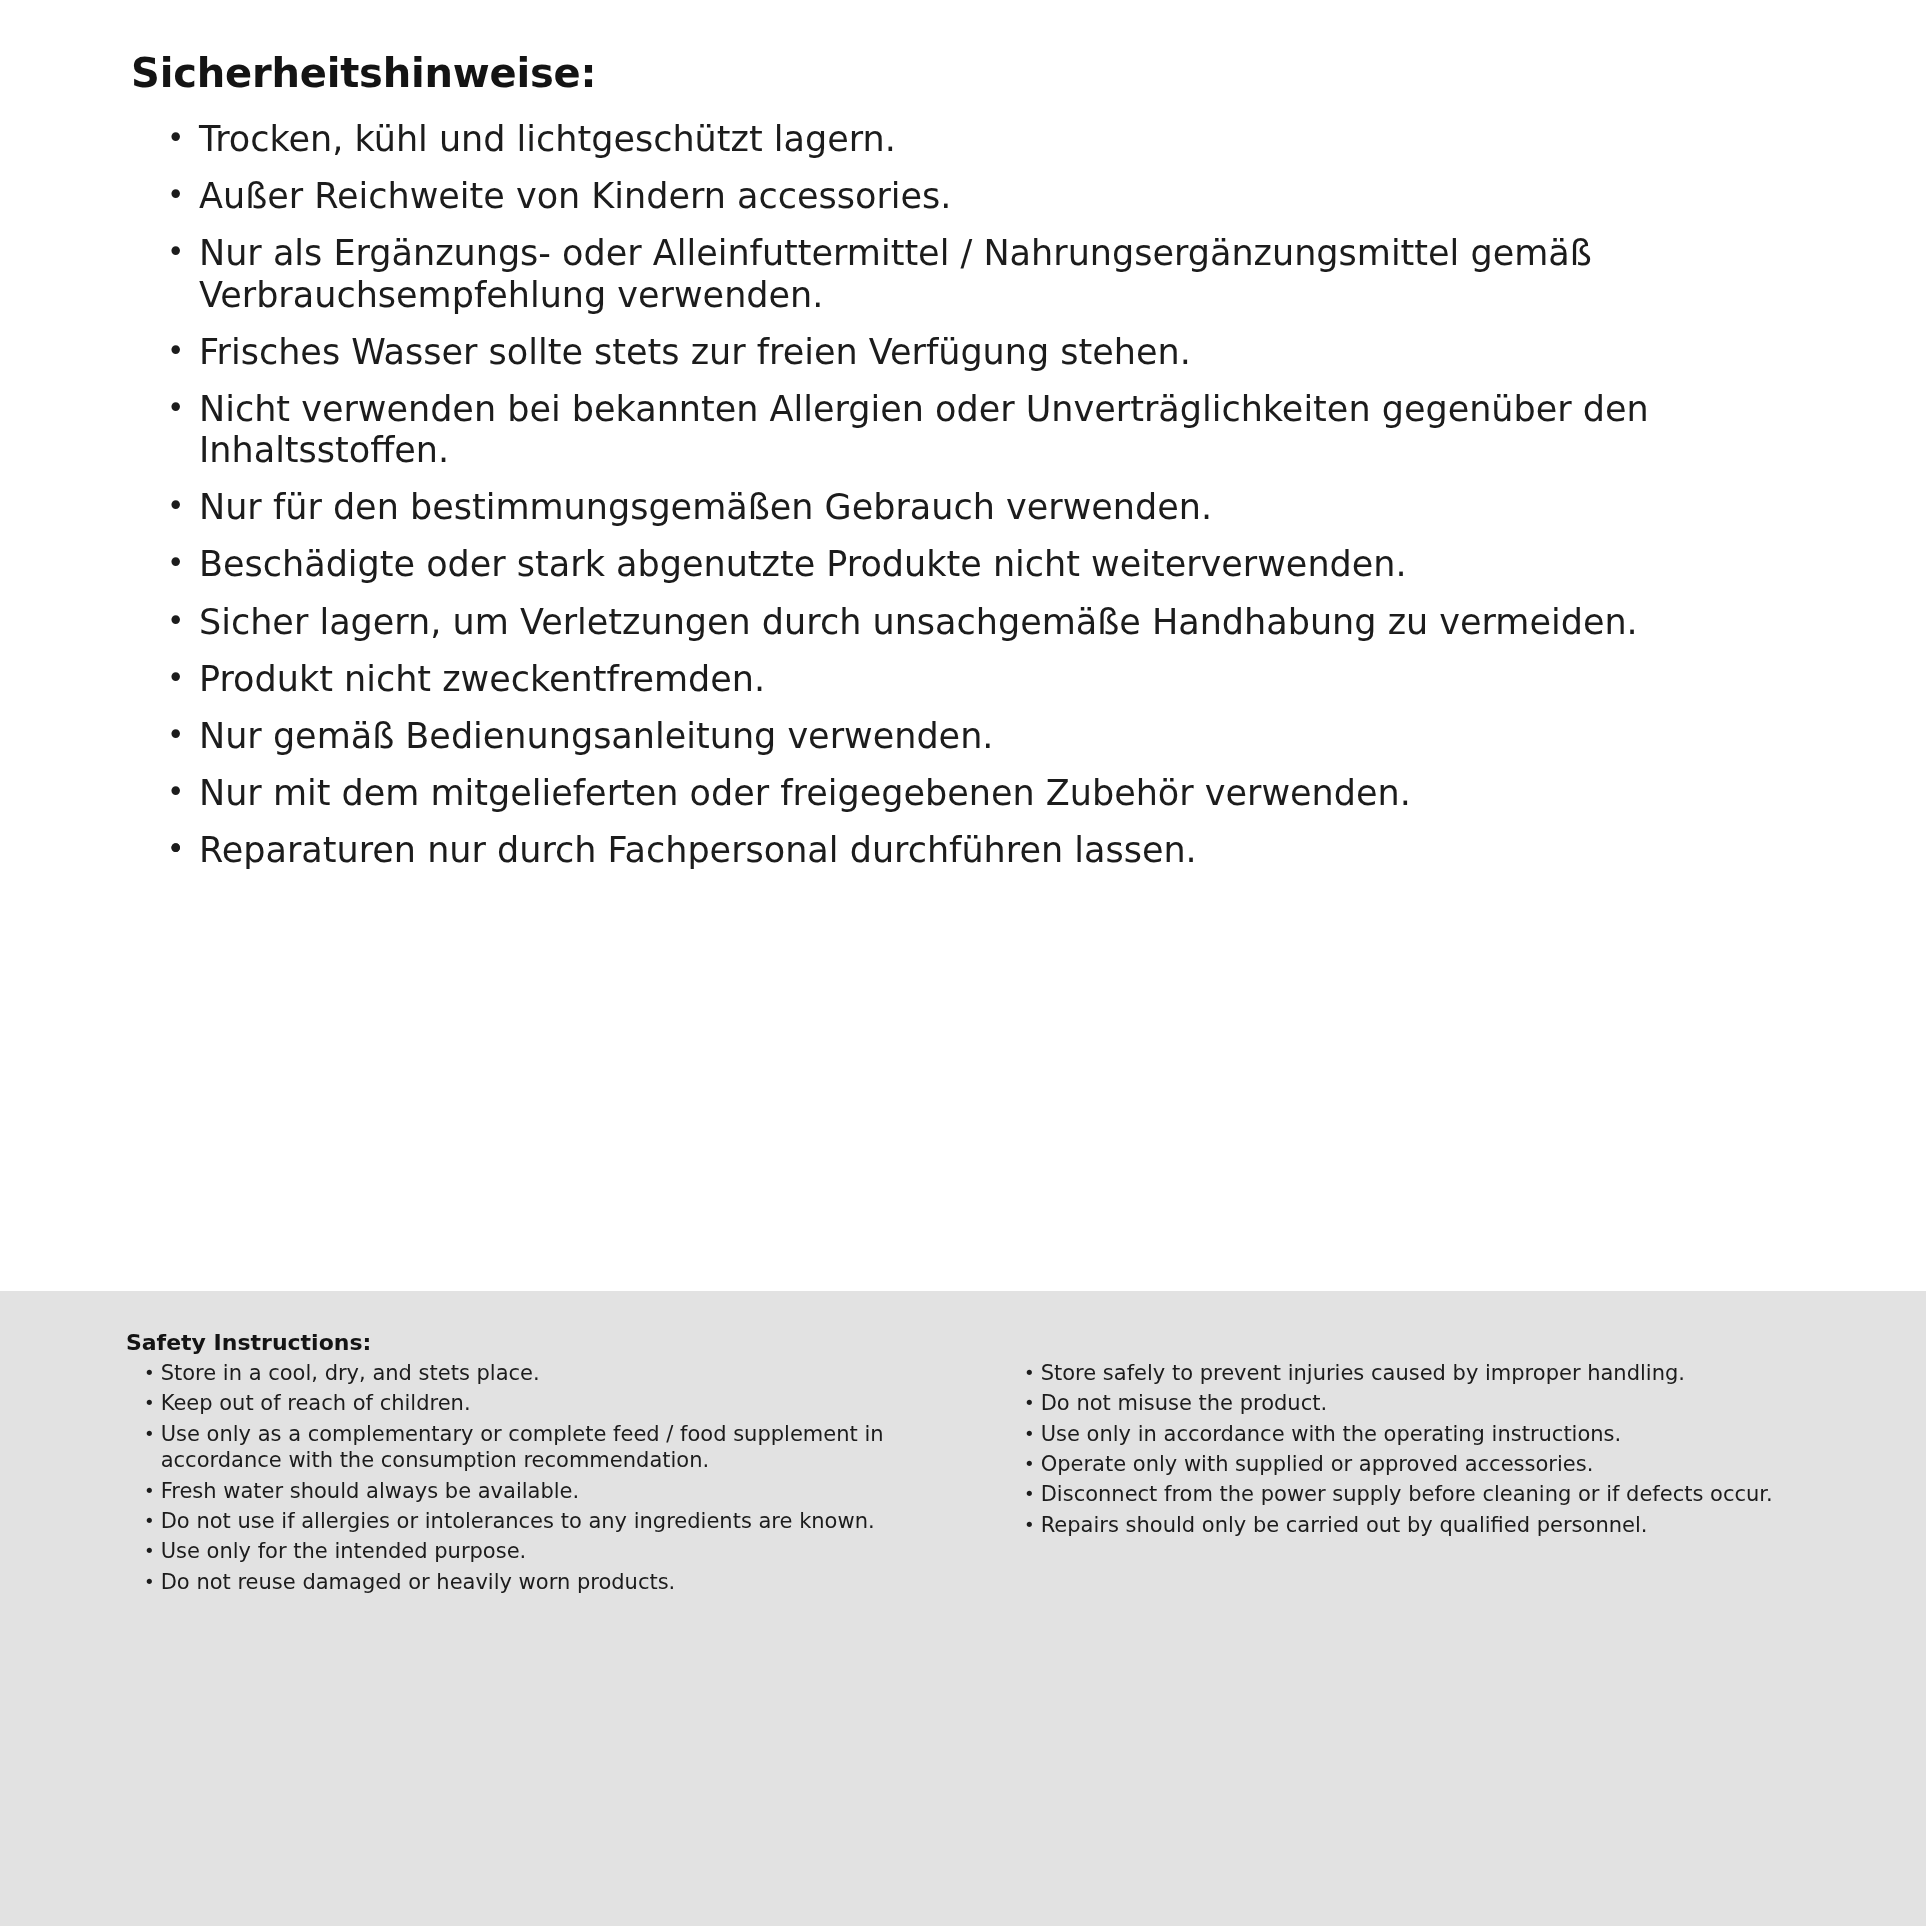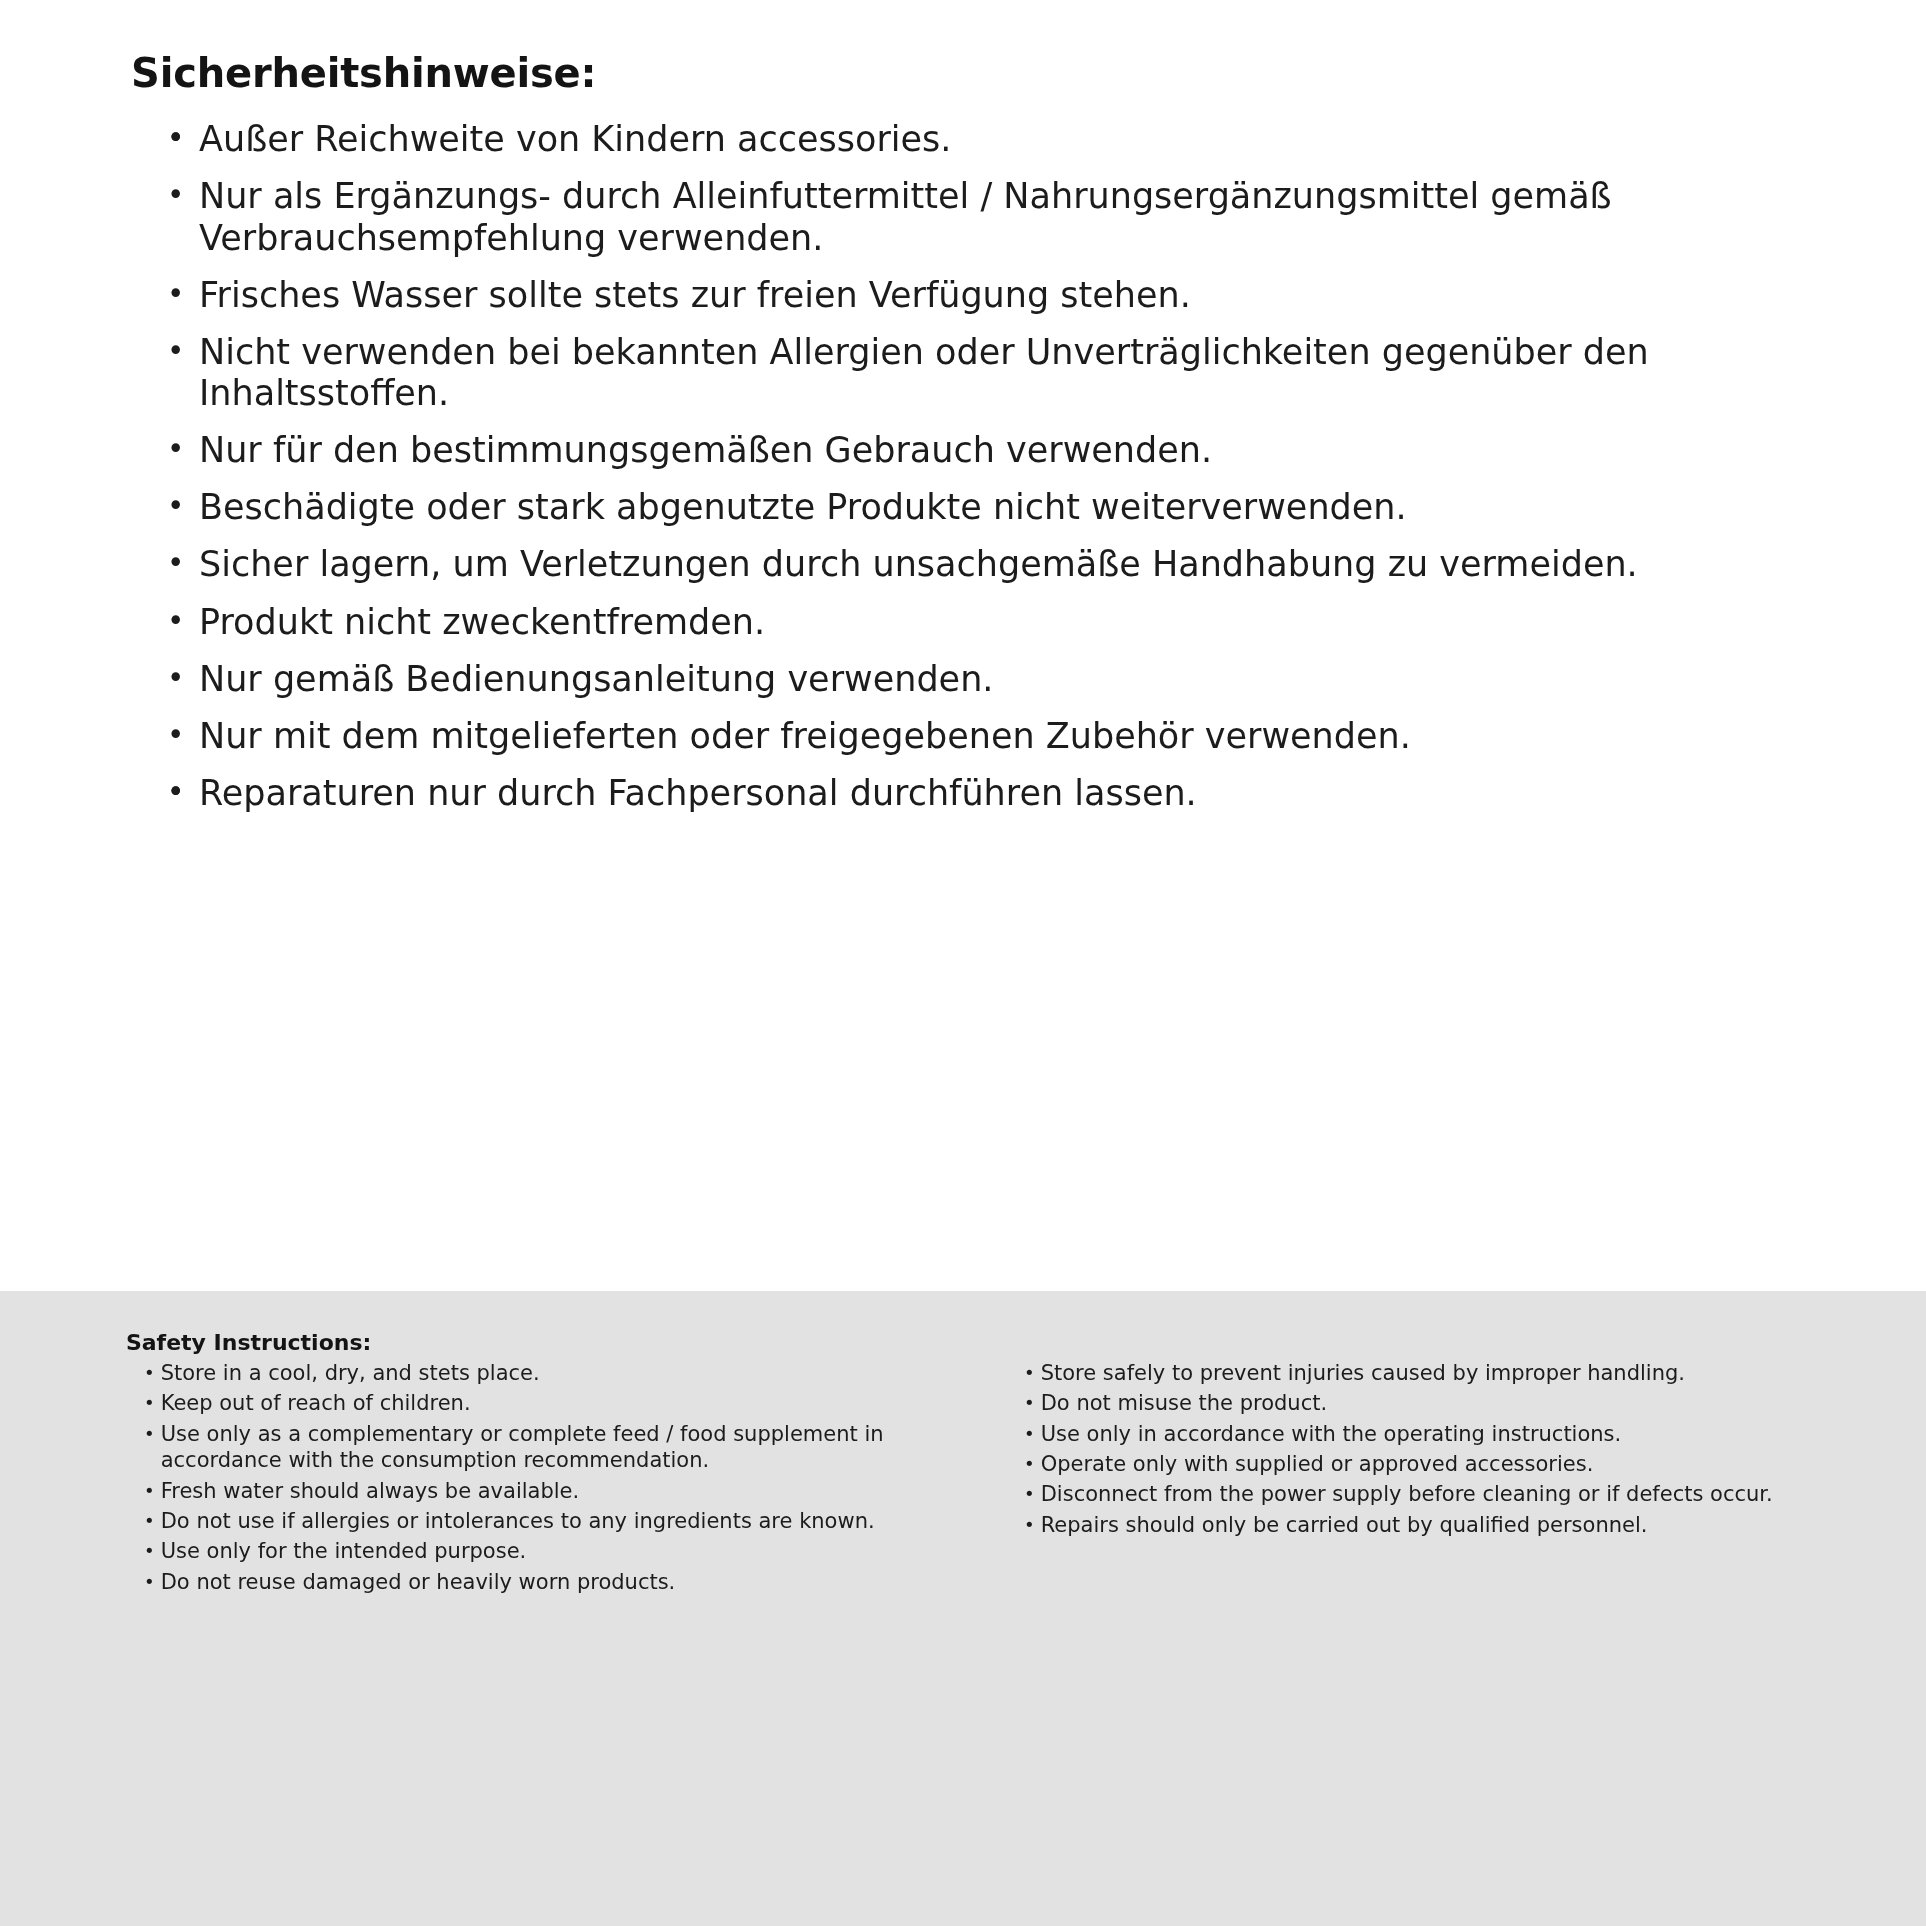--- a/index.html
+++ b/index.html
@@ -106,23 +106,23 @@
   }
 </style>
 </head>
 <body>
 
 <div class="page">
 
   <section class="de-section">
     <h1 class="de-heading">Sicherheitshinweise:</h1>
     <ul class="de-list">
-      <li><span class="bullet">•</span></li>
+      <li><span class="bullet">•</span><span>Trocken, kühl und lichtgeschützt lagern.</span></li>
       <li><span class="bullet">•</span><span>Außer Reichweite von Kindern accessories.</span></li>
-      <li><span class="bullet">•</span><span>Nur als Ergänzungs- durch Alleinfuttermittel / Nahrungsergänzungsmittel gemäß Verbrauchsempfehlung verwenden.</span></li>
+      <li><span class="bullet">•</span><span>Nur als Ergänzungs- oder Alleinfuttermittel / Nahrungsergänzungsmittel gemäß Verbrauchsempfehlung verwenden.</span></li>
       <li><span class="bullet">•</span><span>Frisches Wasser sollte stets zur freien Verfügung stehen.</span></li>
       <li><span class="bullet">•</span><span>Nicht verwenden bei bekannten Allergien oder Unverträglichkeiten gegenüber den Inhaltsstoffen.</span></li>
       <li><span class="bullet">•</span><span>Nur für den bestimmungsgemäßen Gebrauch verwenden.</span></li>
       <li><span class="bullet">•</span><span>Beschädigte oder stark abgenutzte Produkte nicht weiterverwenden.</span></li>
       <li><span class="bullet">•</span><span>Sicher lagern, um Verletzungen durch unsachgemäße Handhabung zu vermeiden.</span></li>
       <li><span class="bullet">•</span><span>Produkt nicht zweckentfremden.</span></li>
       <li><span class="bullet">•</span><span>Nur gemäß Bedienungsanleitung verwenden.</span></li>
       <li><span class="bullet">•</span><span>Nur mit dem mitgelieferten oder freigegebenen Zubehör verwenden.</span></li>
       <li><span class="bullet">•</span></li>
       <li><span class="bullet">•</span><span>Reparaturen nur durch Fachpersonal durchführen lassen.</span></li>

